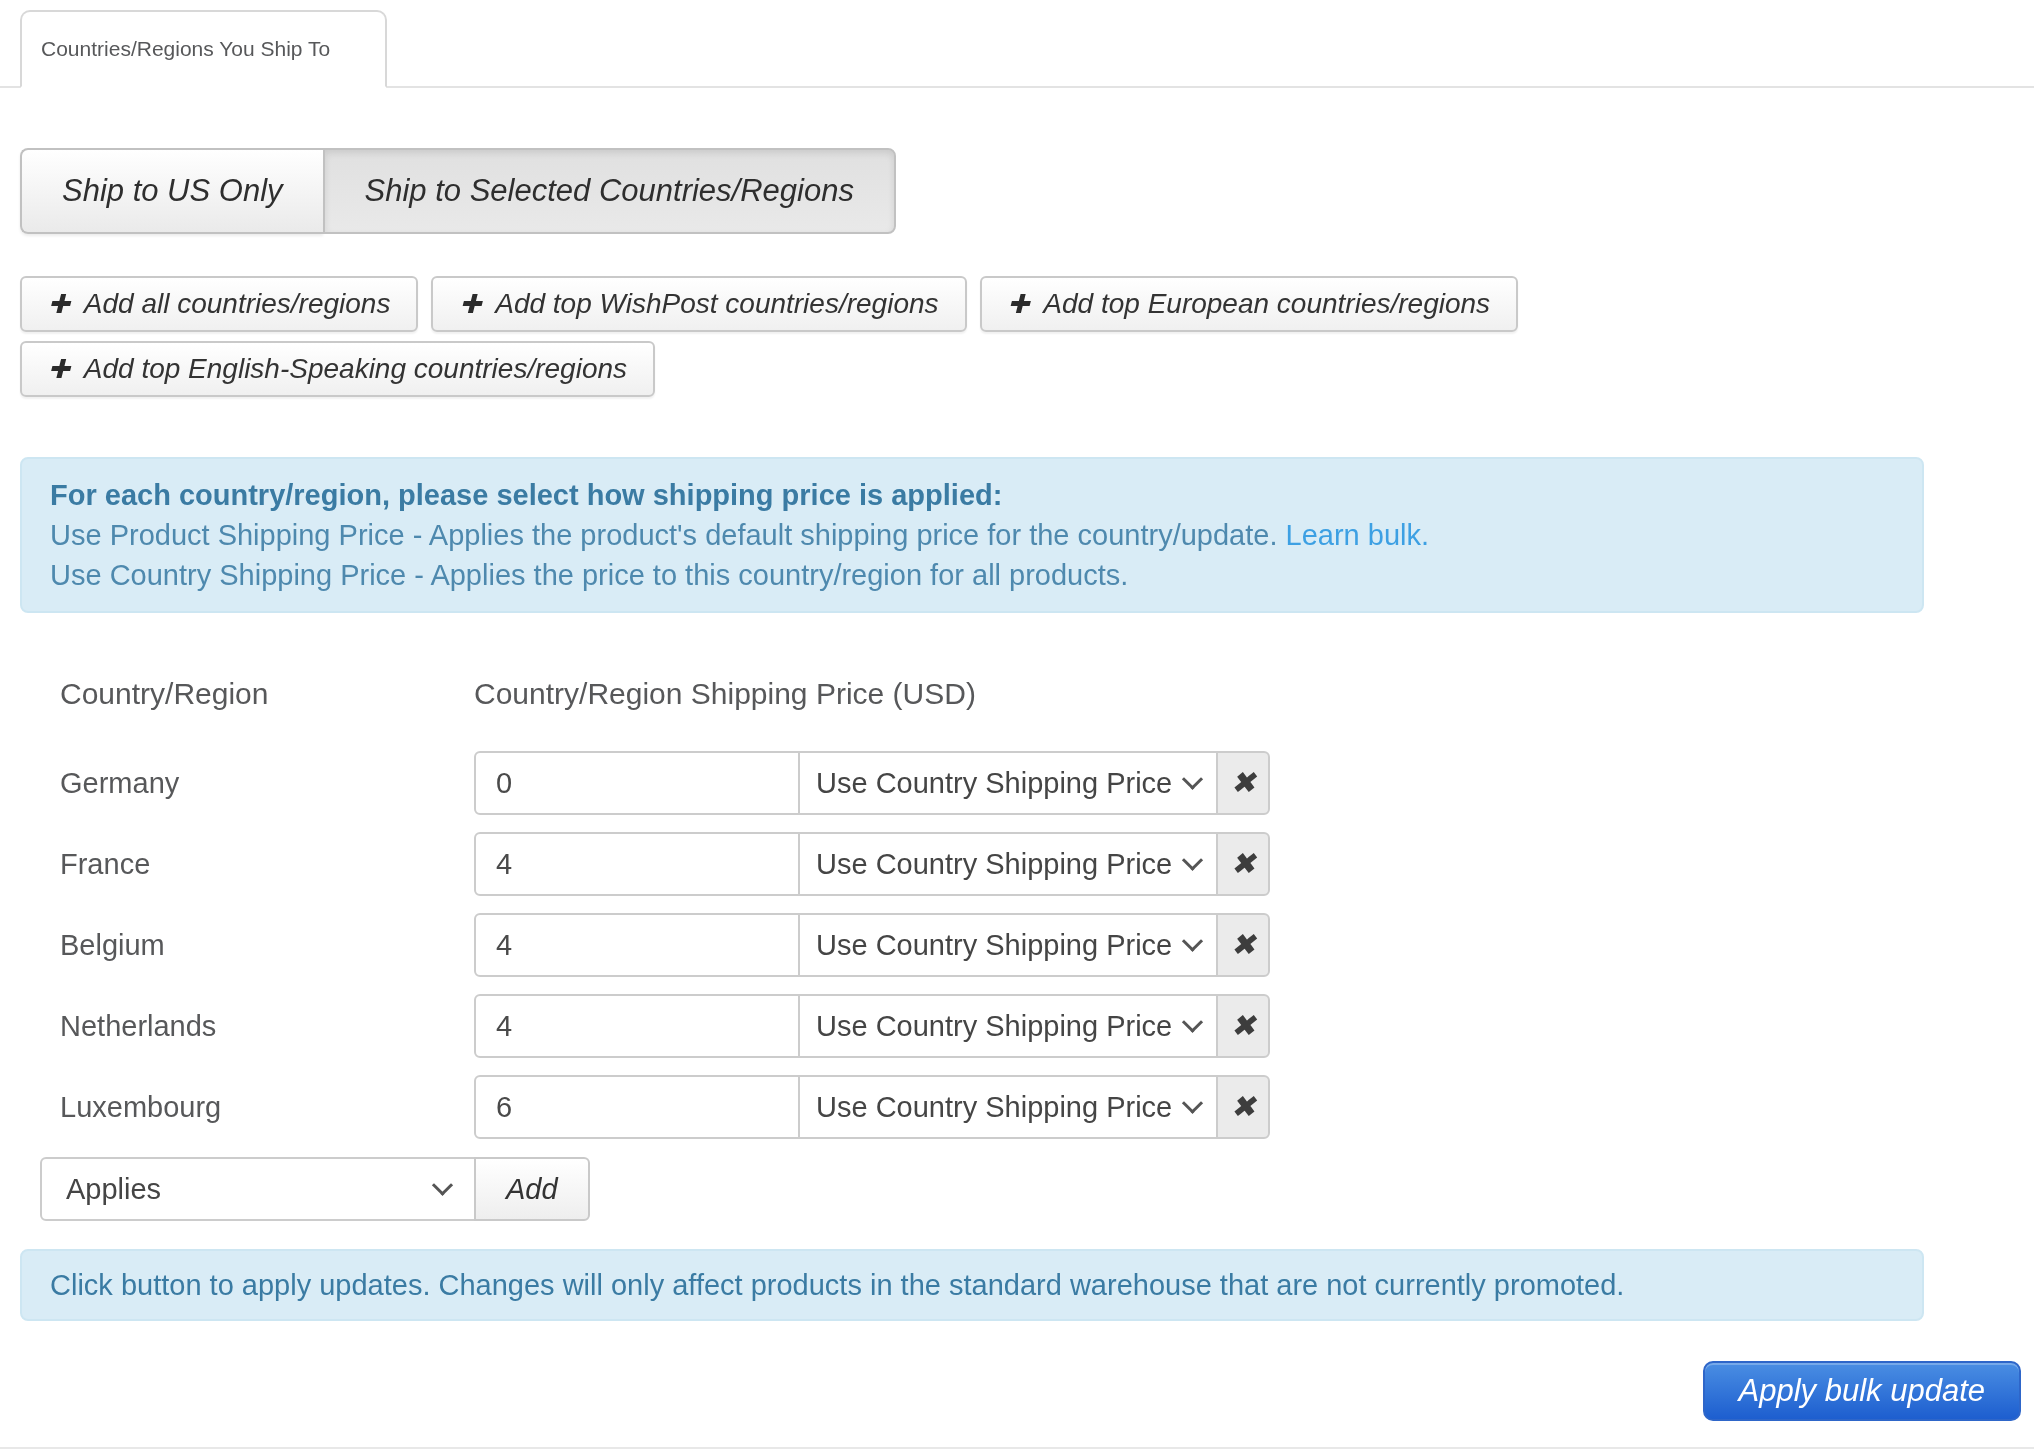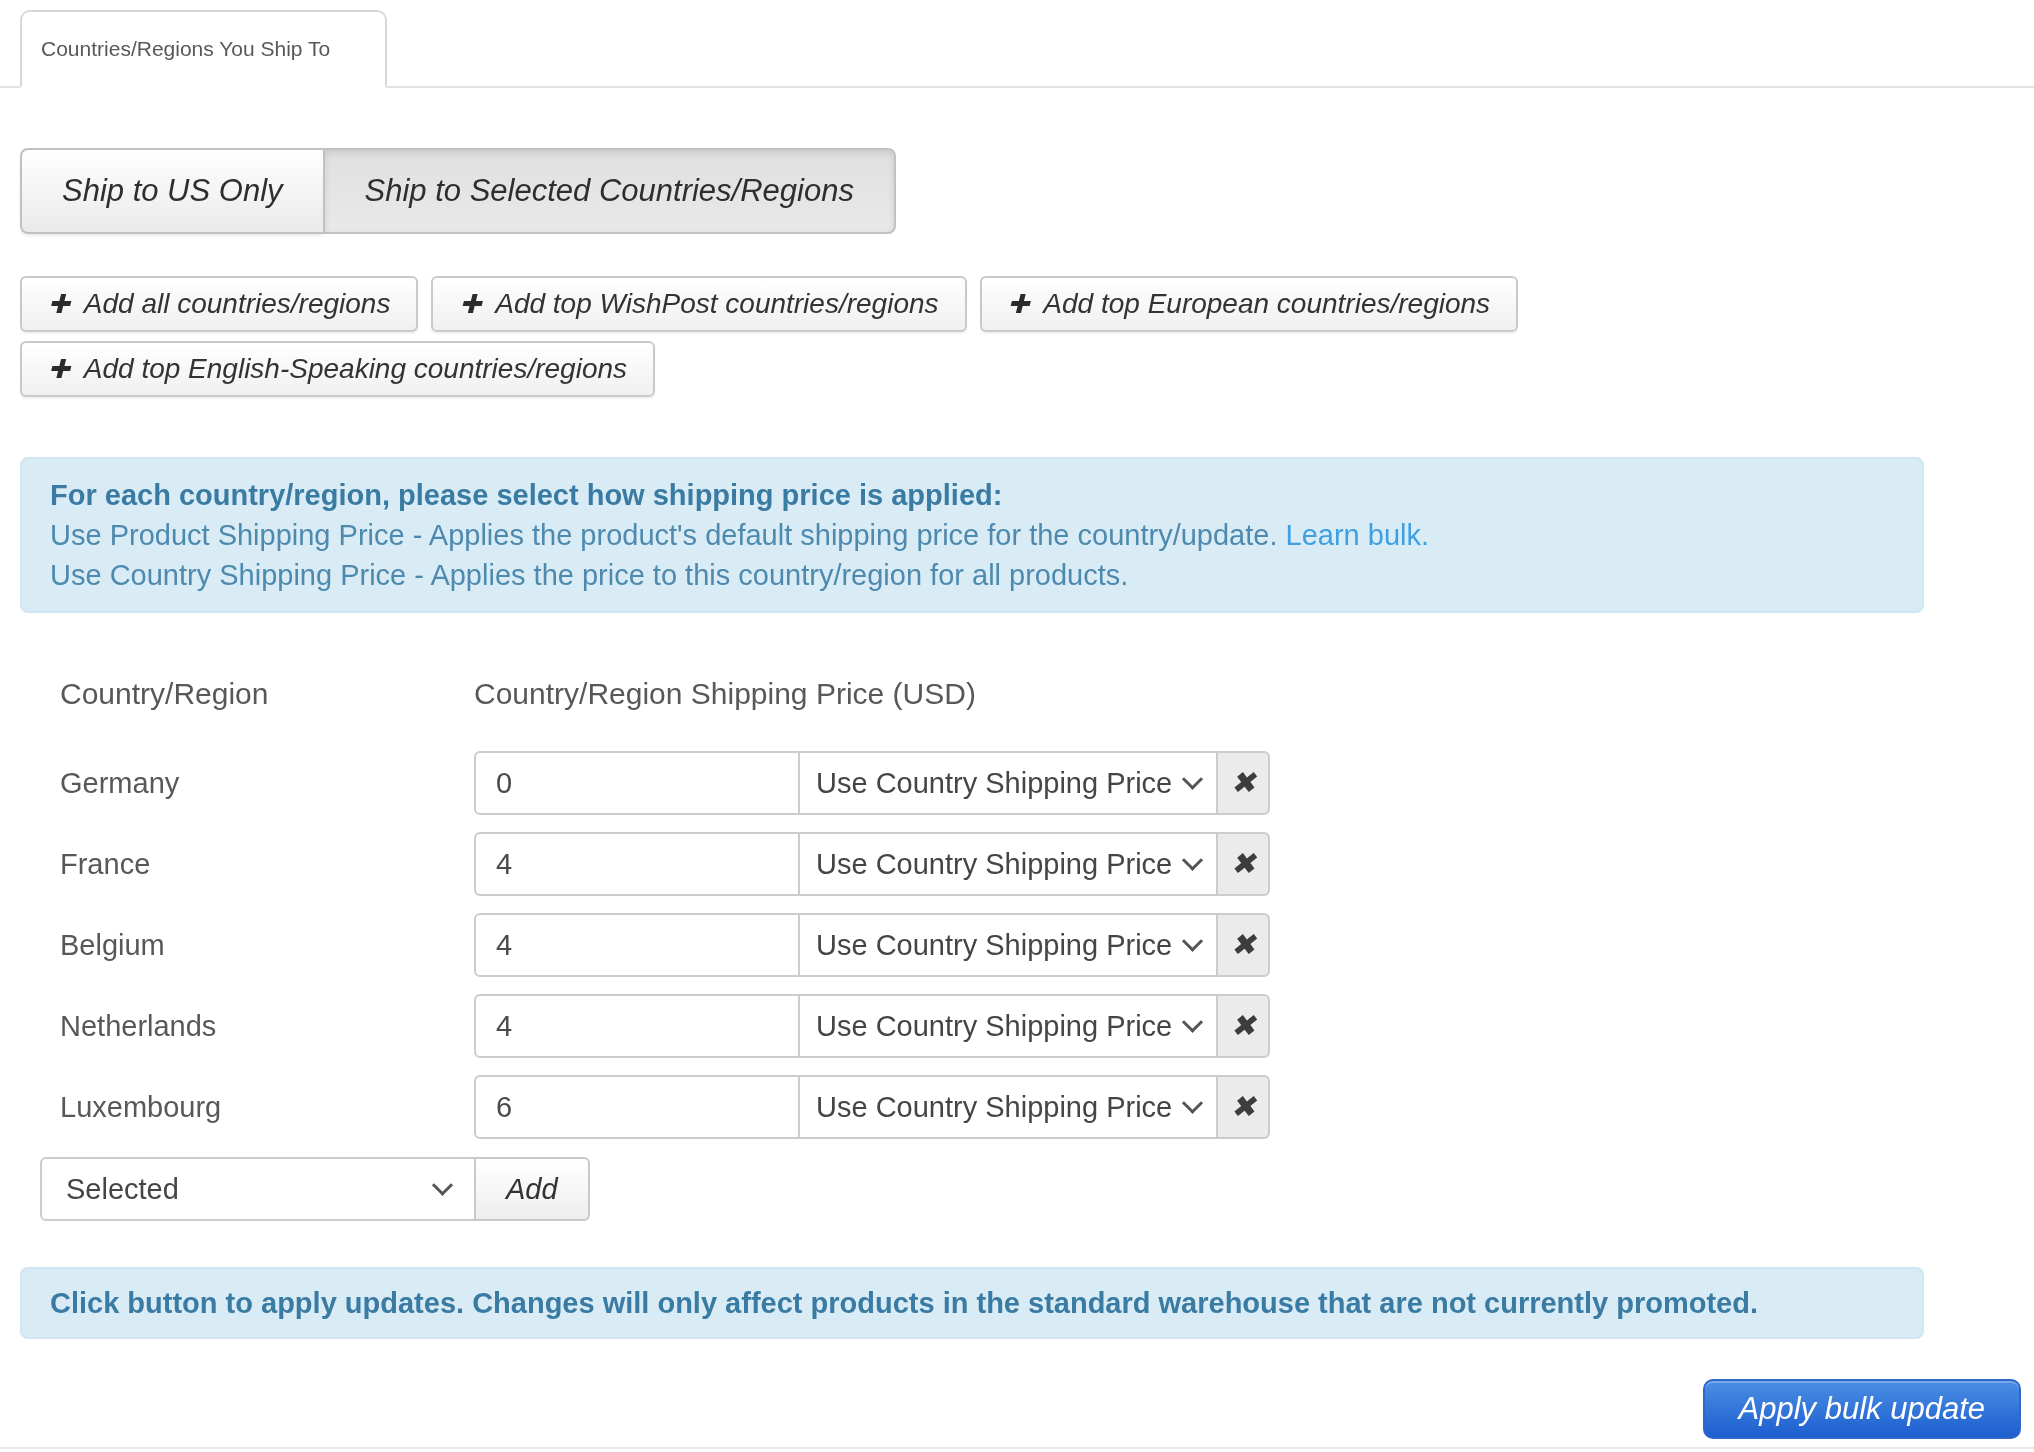--- a/index.html
+++ b/index.html
@@ -61,22 +61,22 @@
   .infobox {
     width: 1904px; margin: 60px 0 0 20px;
     background: #d9ecf6;
     border: 2px solid #cde6f2; border-radius: 8px;
     padding: 16px 28px;
     font-size: 29px; line-height: 40px; color: #4e89ae;
   }
   .infobox .bold-line { font-weight: bold; color: #3a7ba3; }
   .learn-more { color: #3da0e3; text-decoration: none; cursor: pointer; }
   .infobox.bottom {
-    margin-top: 46px; padding: 12px 28px;
-    font-weight: bold; color: #3a7ba3; line-height: 44px;
+    margin-top: 28px; padding: 12px 28px;
+    font-weight: normal; color: #3a7ba3; line-height: 44px;
   }
 
   
   .table { margin: 64px 0 0 60px; }
   .thead { display: flex; font-size: 30px; color: #57585a; margin-bottom: 40px; }
   .th1 { width: 414px; }
   .country-row { display: flex; align-items: center; height: 64px; margin-bottom: 17px; }
   .row-label { width: 414px; font-size: 29px; color: #57585a; }
   .price-input {
     width: 326px; height: 64px;
@@ -247,21 +247,21 @@
     </button>
   </div>
 </div>
 </div>
 
 
 
 
 <div class="add-country-row">
   <div class="country-select">
-    <span>Selected</span>
+    <span>Applies</span>
     <span class="chevron"></span>
   </div>
   <button class="add-country-btn">Add</button>
 </div>
 
 
 <div class="infobox bottom">Click button to apply updates. Changes will only affect products in the standard warehouse that are not currently promoted.</div>
 
 
 <div class="apply-row">

